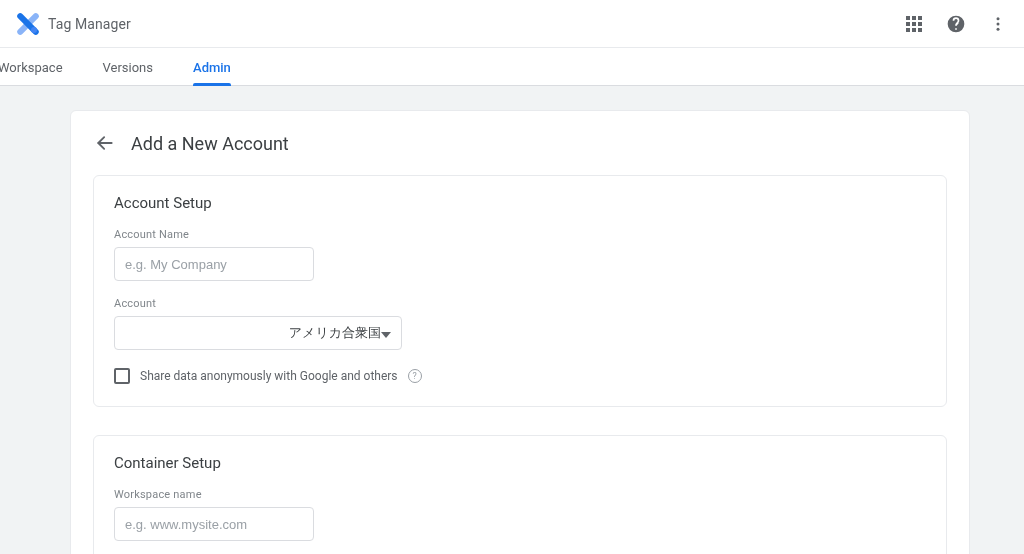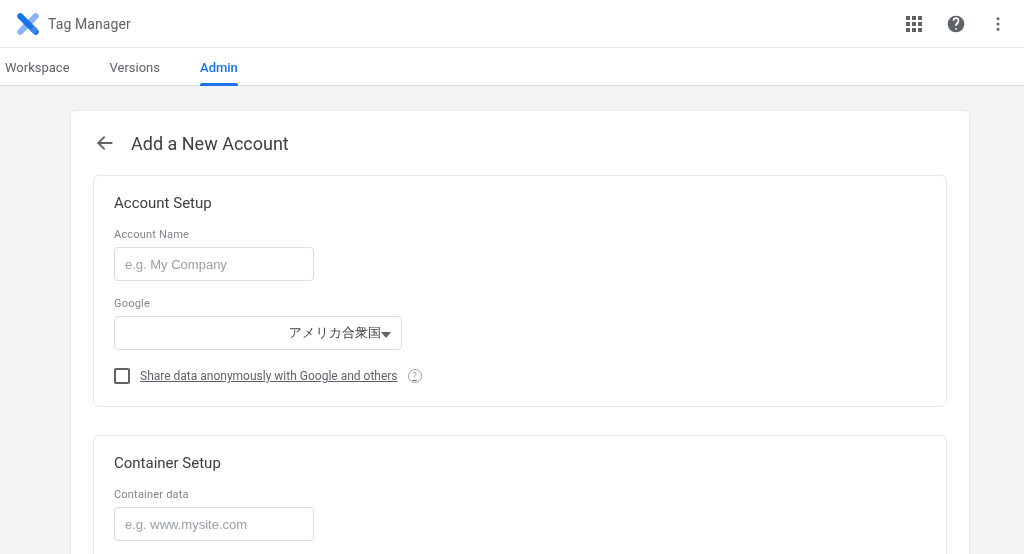--- a/index.html
+++ b/index.html
@@ -113,34 +113,34 @@
       width: 288px; height: 34px;
       border: 1px solid #dadce0; border-radius: 4px;
       padding: 0 10px; font-size: 13px; color: #3c4043;
       background: #fff; cursor: pointer;
     }
     .caret { color: #5f6368; }
     .field-spacer { height: 16px; }
     .checkbox-row {
       display: flex; align-items: center; gap: 10px;
       margin-top: 18px;
-      font-size: 12px; color: #5f6368; text-decoration: underline;
+      font-size: 12px; color: #5f6368;
     }
     .checkbox {
       width: 16px; height: 16px; border: 2px solid #5f6368; border-radius: 2px;
       display: inline-block; cursor: pointer; background: #fff;
     }
     .help-icon {
       width: 14px; height: 14px; border: 1px solid #9aa0a6; border-radius: 50%;
       display: inline-flex; align-items: center; justify-content: center;
       font-size: 9px; color: #9aa0a6; cursor: pointer;
     }
 
     
-    .tabbar { padding-left: 7px; }
+    .tabbar { padding-left: 0; }
     .tabbar .tab:nth-child(1){ padding-left: 0; margin-left: -2px; }
   </style>
 </head>
 <body>
 
 <div class="header">
   <div class="brand">
     <span class="brand-logo">
       <svg width="24" height="24" viewBox="0 0 48 48">
         <rect x="18" y="-4" width="12" height="56" rx="6" transform="rotate(45 24 24)" fill="#8ab4f8"></rect>
@@ -198,41 +198,41 @@
     </div>
 
     <div class="card">
       <div class="card-title">Account Setup</div>
 
       <div class="field-label">Account Name</div>
       <input class="text-input" type="text" placeholder="e.g. My Company" style="">
 
       <div class="field-spacer"></div>
 
-      <div class="field-label">Google</div>
+      <div class="field-label">Account</div>
       <div class="select-row">
         <span>アメリカ合衆国</span>
         <span class="caret">
           <svg width="10" height="6" viewBox="0 0 10 6" fill="currentColor">
               <path d="M0 0l5 6 5-6z"></path>
             </svg>
         </span>
       </div>
 
       <div class="checkbox-row">
         <span class="checkbox"></span>
         <span>Share data anonymously with Google and others</span>
         <span class="help-icon">?</span>
       </div>
     </div>
 
     <div class="card" style="margin-bottom:0;">
       <div class="card-title">Container Setup</div>
 
-      <div class="field-label">Container data</div>
+      <div class="field-label">Workspace name</div>
       <input class="text-input" type="text" placeholder="e.g. www.mysite.com" style="">
 
       <div class="field-spacer"></div>
 
       <div class="field-label">Target platform</div>
 
       
     </div>
 
   </div>

